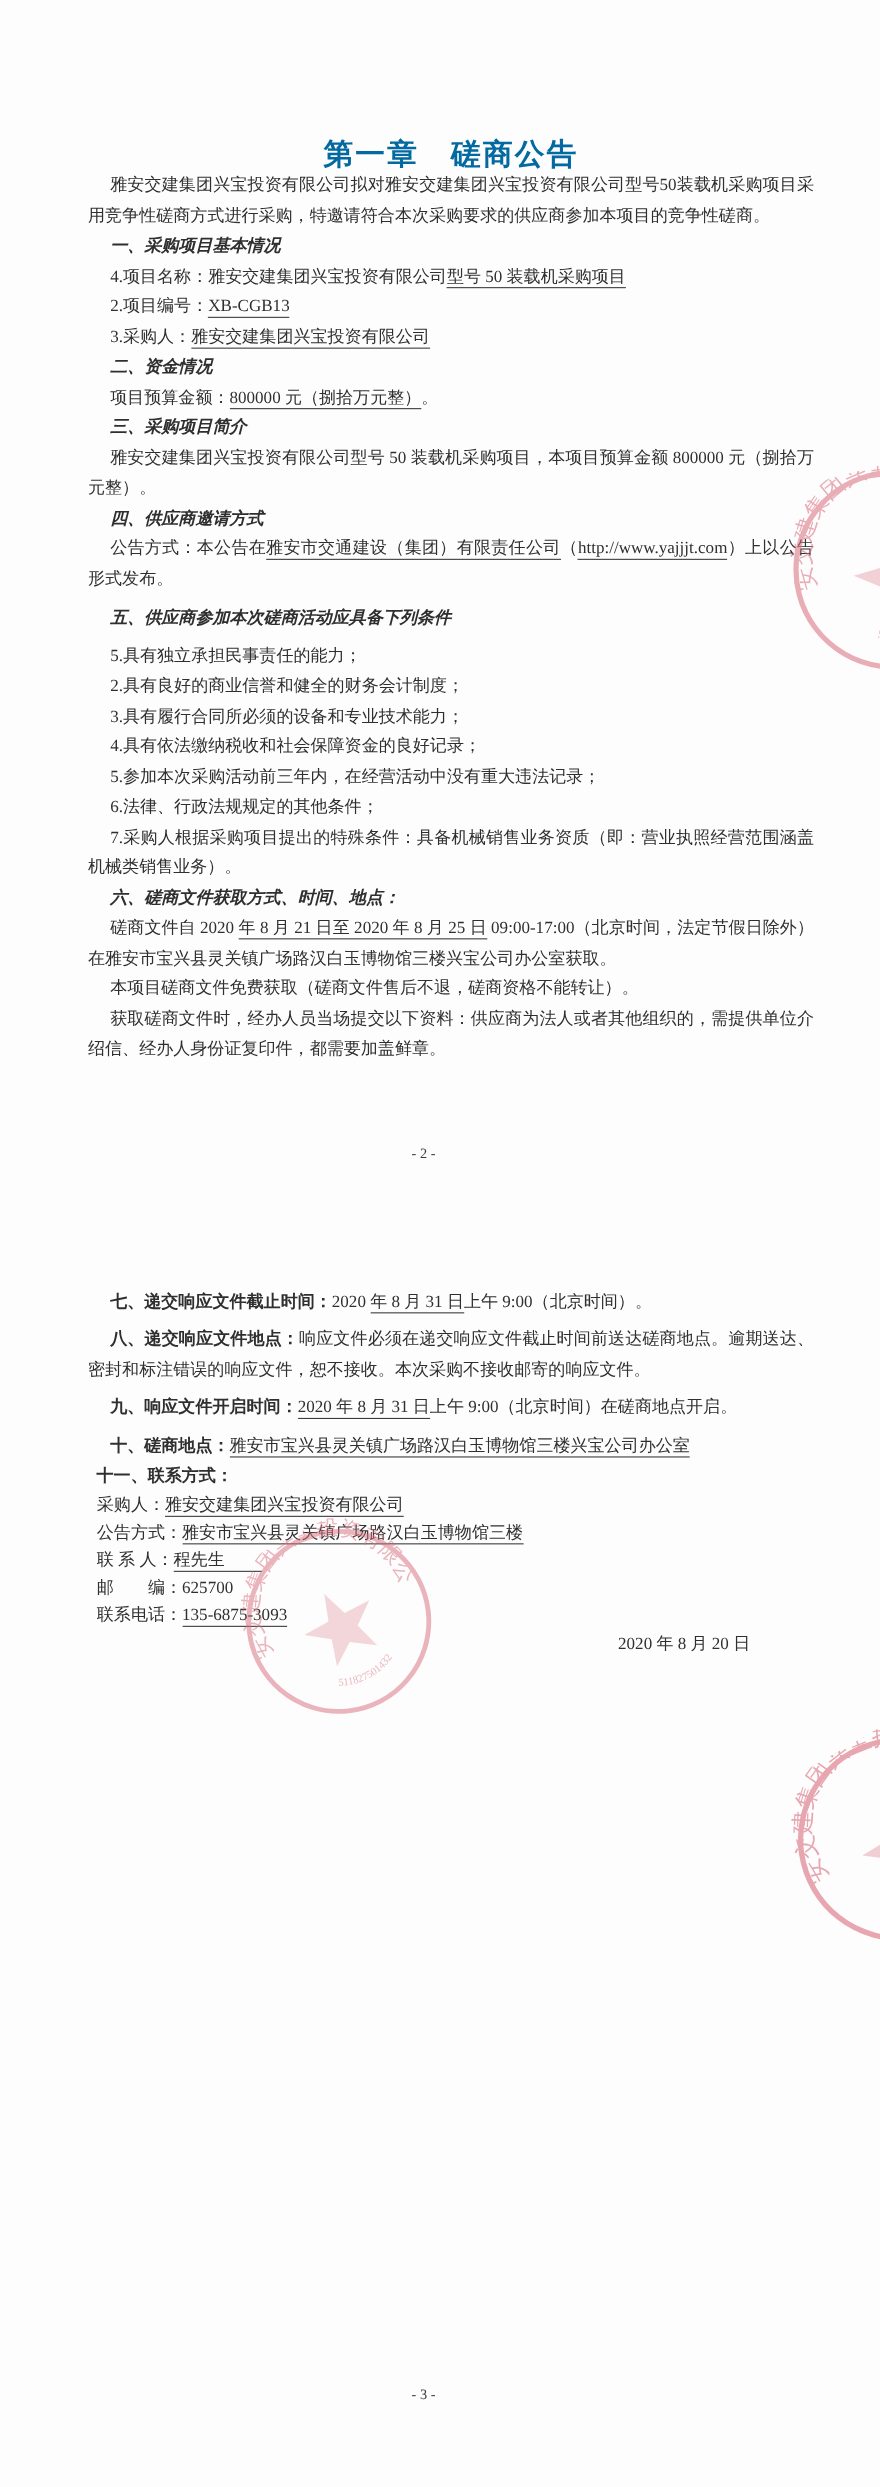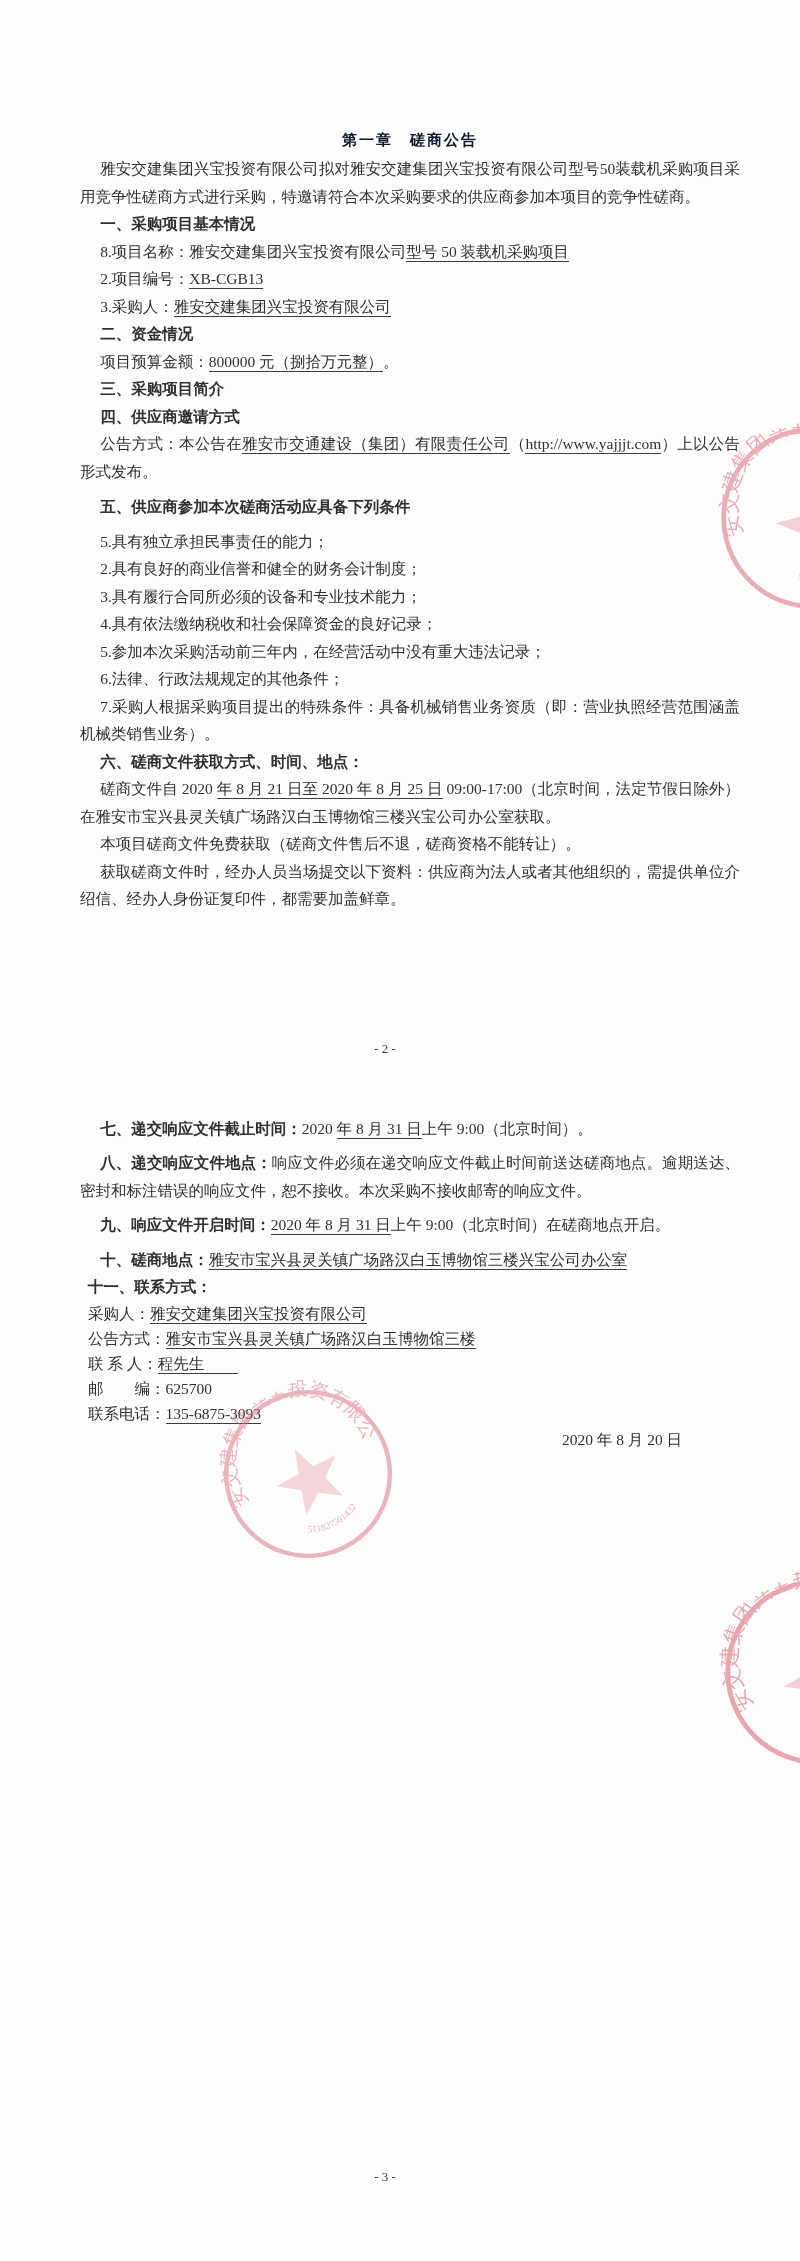--- a/index.html
+++ b/index.html
@@ -12,27 +12,27 @@
     font-family:"Liberation Serif","DejaVu Serif",serif;
     color:#2f2f2f;
   }
   .content{
     position:absolute;left:80px;top:0;width:660px;
     font-size:15.5px;line-height:27.5px;
     text-align:justify;
   }
   h1.title{
     margin:0;padding:125px 0 0 0;
-    font-size:15px;line-height:30px;
+    font-size:27px;line-height:30px;
     font-weight:bold;text-align:center;
-    letter-spacing:2px;color:#0f172a;
+    letter-spacing:2px;color:#0369a1;
   }
   p{margin:0;}
   .ind{text-indent:1.3em;}
-  .hd{font-weight:bold;text-indent:1.3em;}
+  .hd{font-weight:bold;text-indent:1.3em;font-style:italic;}
   .hd2{font-weight:bold;text-indent:0.5em;}
   .b{font-weight:bold;}
   .mt8{margin-top:8px;}
   .mt7{margin-top:7px;}
   .intro{}
   .u{border-bottom:1px solid #3c3c3c;padding-bottom:1px;}
   .nowrap{white-space:nowrap;}
   .pad-r{padding-right:34px;}
   .spacer{height:195px;}
   .contact-row{line-height:25px;padding-left:8px;text-indent:0;}
@@ -55,28 +55,29 @@
 
 <div class="doc">
 
   <div class="content">
 
     <h1 class="title">第一章　磋商公告</h1>
 
     <p class="ind intro">雅安交建集团兴宝投资有限公司拟对雅安交建集团兴宝投资有限公司型号50装载机采购项目采用竞争性磋商方式进行采购，特邀请符合本次采购要求的供应商参加本项目的竞争性磋商。</p>
 
     <p class="hd">一、采购项目基本情况</p>
-    <p class="ind"><span>8.项目名称：雅安交建集团兴宝投资有限公司</span><span class="u">型号 50 装载机采购项目</span></p>
+    <p class="ind"><span>4.项目名称：雅安交建集团兴宝投资有限公司</span><span class="u">型号 50 装载机采购项目</span></p>
     <p class="ind"><span>2.项目编号：</span><span class="u">XB-CGB13</span></p>
     <p class="ind"><span>3.采购人：</span><span class="u">雅安交建集团兴宝投资有限公司</span></p>
 
     <p class="hd">二、资金情况</p>
     <p class="ind"><span>项目预算金额：</span><span class="u">800000 元（捌拾万元整）</span><span>。</span></p>
 
     <p class="hd">三、采购项目简介</p>
+    <p class="ind">雅安交建集团兴宝投资有限公司型号 50 装载机采购项目，本项目预算金额 800000 元（捌拾万元整）。</p>
 
     <p class="hd">四、供应商邀请方式</p>
     <p class="ind"><span>公告方式：本公告在</span><span class="u">雅安市交通建设（集团）有限责任公司</span><span class="nowrap"><span>（</span><span class="u">http://www.yajjjt.com</span><span>）</span></span><span>上以公告形式发布。</span></p>
 
     <p class="hd mt8">五、供应商参加本次磋商活动应具备下列条件</p>
     <p class="ind mt7">5.具有独立承担民事责任的能力；</p>
     <p class="ind">2.具有良好的商业信誉和健全的财务会计制度；</p>
     <p class="ind">3.具有履行合同所必须的设备和专业技术能力；</p>
     <p class="ind">4.具有依法缴纳税收和社会保障资金的良好记录；</p>
     <p class="ind">5.参加本次采购活动前三年内，在经营活动中没有重大违法记录；</p>

